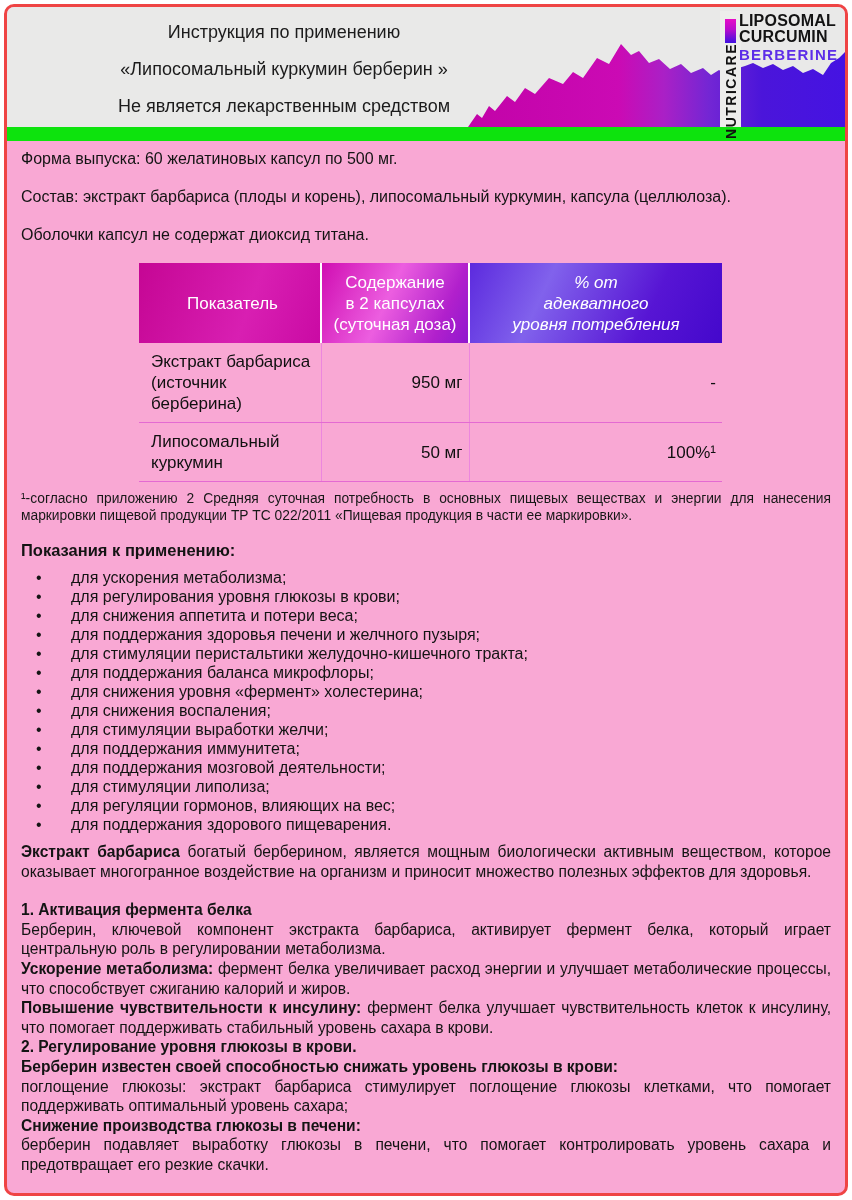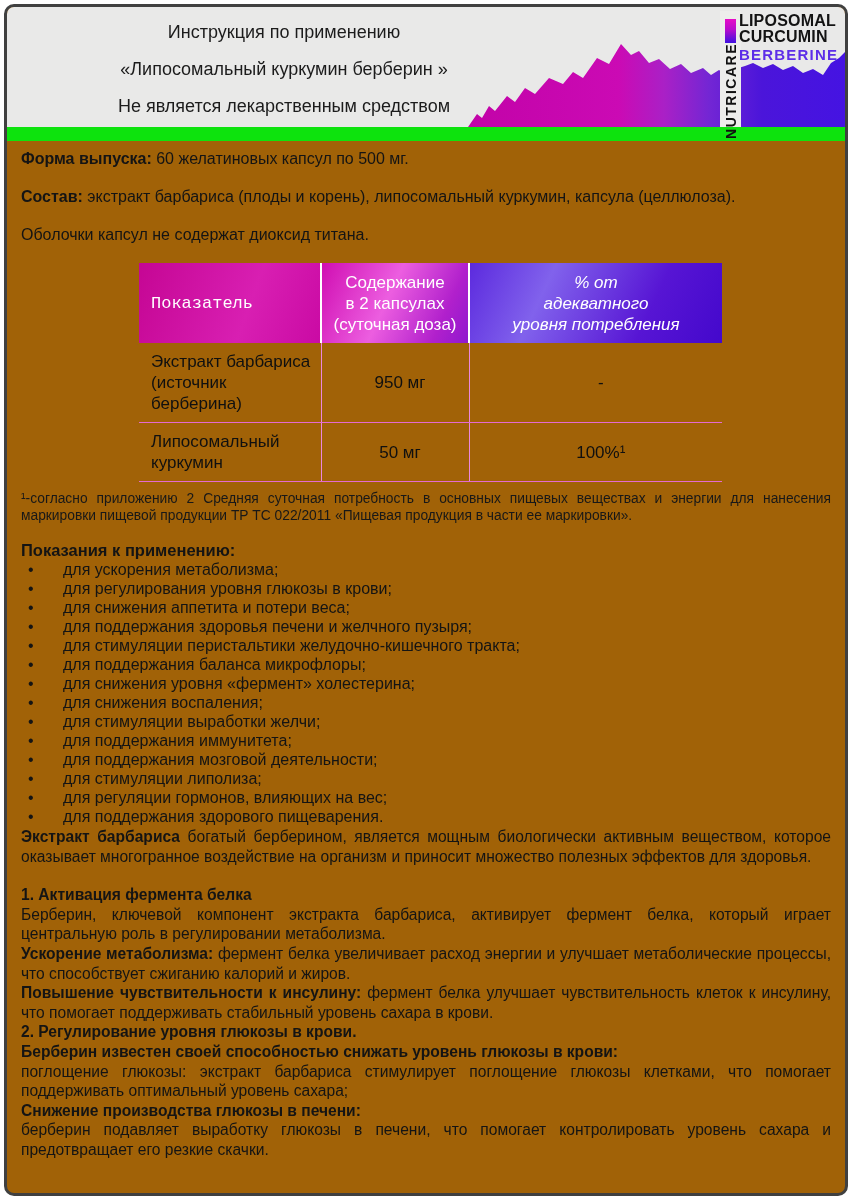--- a/index.html
+++ b/index.html
@@ -1,19 +1,19 @@
 <!DOCTYPE html>
 <html><head>
 <meta charset="utf-8">
 <style>
   html,body{margin:0;padding:0;background:#fff;}
   .sheet{position:relative;width:852px;height:1200px;background:#fff;
          font-family:"Liberation Sans",sans-serif;color:#141414;}
-  .frame{position:absolute;inset:4px;border:3px solid #404040;border-radius:10px;
-         overflow:hidden;background:#a16207;}
+  .frame{position:absolute;inset:4px;border:3px solid #ef4444;border-radius:10px;
+         overflow:hidden;background:#f9a8d4;}
 
   
   .hdr{position:relative;height:120px;background:#e9e9e8;}
   .hdr-titles{position:absolute;left:72px;top:7px;width:410px;text-align:center;
               font-size:18px;line-height:37px;color:#1c1c1c;}
   .mountain{position:absolute;right:0;bottom:0;width:380px;height:95px;display:block;}
   .nutri-strip{position:absolute;right:104px;top:4px;bottom:0;width:21px;background:#ededeb;}
   .brand-square{position:absolute;left:5px;top:8px;width:11px;height:24px;
                 background:linear-gradient(180deg,#e70cc8 0%,#b60ccd 45%,#3f11e0 100%);}
   .nutri-text{position:absolute;left:0;top:36px;width:21px;height:88px;}
@@ -25,44 +25,44 @@
   .brand-w1,.brand-w2{font-size:16px;font-weight:bold;line-height:16px;color:#131313;
                       letter-spacing:0.2px;}
   .brand-w3{font-size:15px;font-weight:bold;line-height:20px;color:#5c2de8;
             letter-spacing:1.2px;}
 
   .green-bar{height:14px;background:#0de30d;}
 
   
   .content{padding:8px 14px 0 14px;}
   .intro{margin:0 0 19px 0;font-size:16px;line-height:19px;}
-  .intro b{font-weight:bold;margin-top:11px;}
+  .intro b{font-weight:normal;margin-top:11px;}
 
   table.nutri{border-collapse:collapse;margin:6px 0 0 118px;width:583px;table-layout:fixed;}
   col.c1{width:182px;} col.c2{width:148px;} col.c3{width:253px;}
   th{font-weight:normal;color:#fff;font-size:17px;line-height:21px;vertical-align:middle;
      white-space:pre-line;padding:8px 6px;height:64px;}
-  th.h1{text-align:left;padding-left:12px;
-        background:linear-gradient(110deg,#c50694 0%,#d81fb2 60%,#ca0aa4 100%);font-family:Liberation Mono, monospace;}
+  th.h1{text-align:center;padding-left:12px;
+        background:linear-gradient(110deg,#c50694 0%,#d81fb2 60%,#ca0aa4 100%);}
   th.h2{text-align:center;
         background:linear-gradient(115deg,#d00eb2 0%,#ec5ee0 45%,#b120cc 80%,#9018ce 100%);}
   th.h3{text-align:center;
         background:linear-gradient(115deg,#5c2ade 0%,#8162ec 30%,#5715d4 70%,#4408cc 100%);font-style:italic;}
   th.h1,th.h2{border-right:2px solid #fff;}
   td{font-size:17px;line-height:21px;vertical-align:middle;white-space:pre-line;
      padding:8px 6px;height:41px;color:#101010;}
   td.name{text-align:left;padding-left:12px;}
-  td.val{text-align:center;padding-left:16px;}
+  td.val{text-align:right;padding-left:16px;}
   td{border-bottom:1px solid #e46ad2;}
   td.name,td.mid{border-right:1px solid #ec86de;}
 
   .footnote{margin:8px 0 0 0;font-size:13.8px;line-height:17px;text-align:justify;color:#181818;}
 
   .ind-title{margin:17px 0 0 0;font-size:16.5px;font-weight:bold;line-height:19px;}
-  ul.ind{margin:0;padding:0;list-style:none;font-size:16px;line-height:19px;}
+  ul.ind{margin:8px;padding:0;list-style:none;font-size:16px;line-height:19px;}
   ul.ind li{position:relative;padding-left:42px;}
   ul.ind li::before{content:"\2022";position:absolute;left:7px;top:0;}
 
   .blocks{margin-top:1px;}
   .blk{margin:0;font-size:15.6px;line-height:19.6px;text-align:justify;}
   .blk b{font-weight:bold;}
   .blk.gap{margin-top:19px;}
 </style>
 </head>
 <body>

